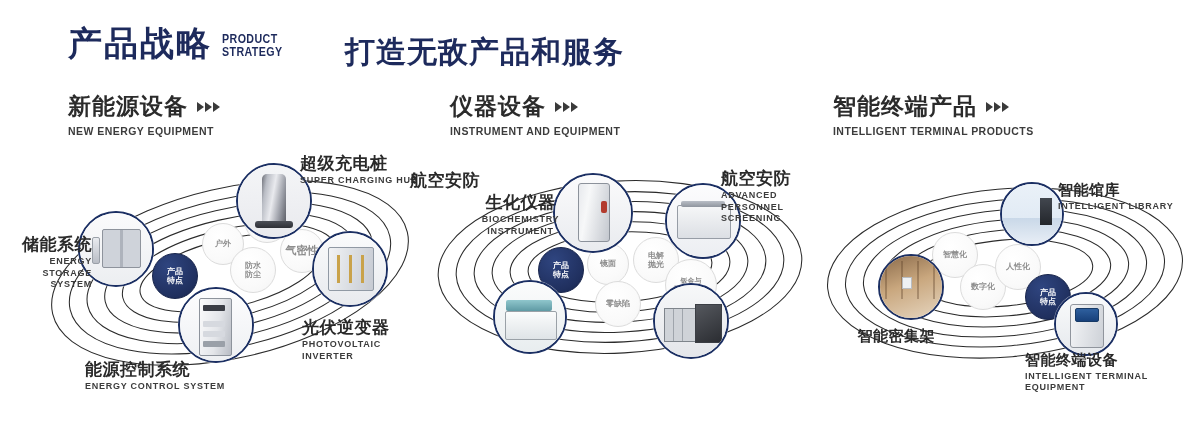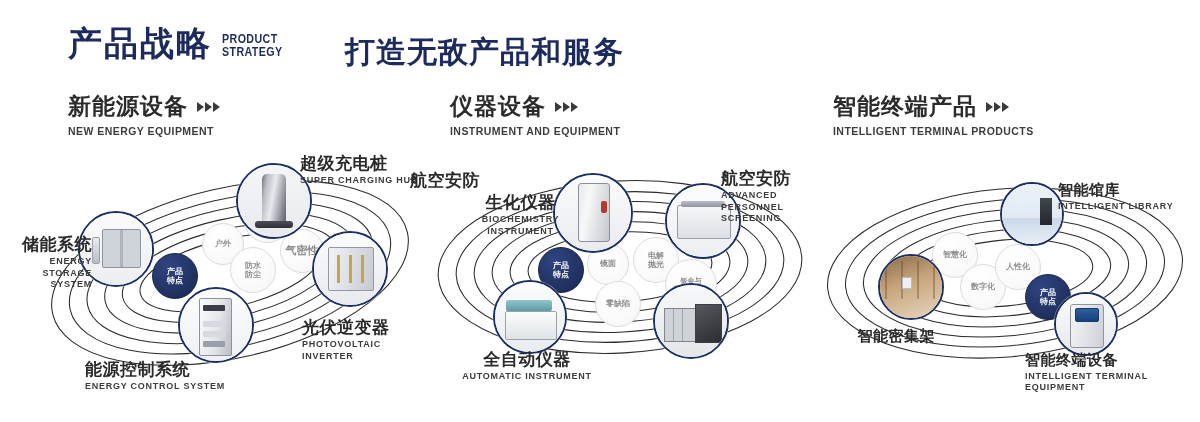--- a/index.html
+++ b/index.html
@@ -380,24 +380,20 @@
       <div class="cn">航空安防</div>
     </div>
     <div class="lbl" style="left:53px;top:-4px;width:95px;text-align:center;margin-top:42px;">
       <div class="cn">生化仪器</div>
       <div class="en">BIOCHEMISTRY INSTRUMENT</div>
     </div>
     <div class="lbl" style="left:301px;top:14px;">
       <div class="cn">航空安防</div>
       <div class="en">ADVANCED PERSONNEL SCREENING</div>
     </div>
-    <div class="lbl c" style="left:22px;top:195px;width:170px;">
-      <div class="cn">全自动仪器</div>
-      <div class="en">AUTOMATIC INSTRUMENT</div>
-    </div>
   </div>
 
   <div class="cluster" style="left:810px;top:160px;width:390px;height:230px;">
 
     <svg class="rings" width="390" height="230" viewBox="0 0 390 230">
       <g fill="none" stroke="#2b2b2b" stroke-width="1.05">
         <ellipse cx="195" cy="113" rx="178" ry="84" transform="rotate(-5 195 113)"></ellipse>
         <ellipse cx="195" cy="113" rx="160" ry="73" transform="rotate(-5 195 113)"></ellipse>
         <ellipse cx="195" cy="113" rx="142" ry="63" transform="rotate(-5 195 113)"></ellipse>
         <ellipse cx="195" cy="113" rx="124" ry="53" transform="rotate(-5 195 113)"></ellipse>

